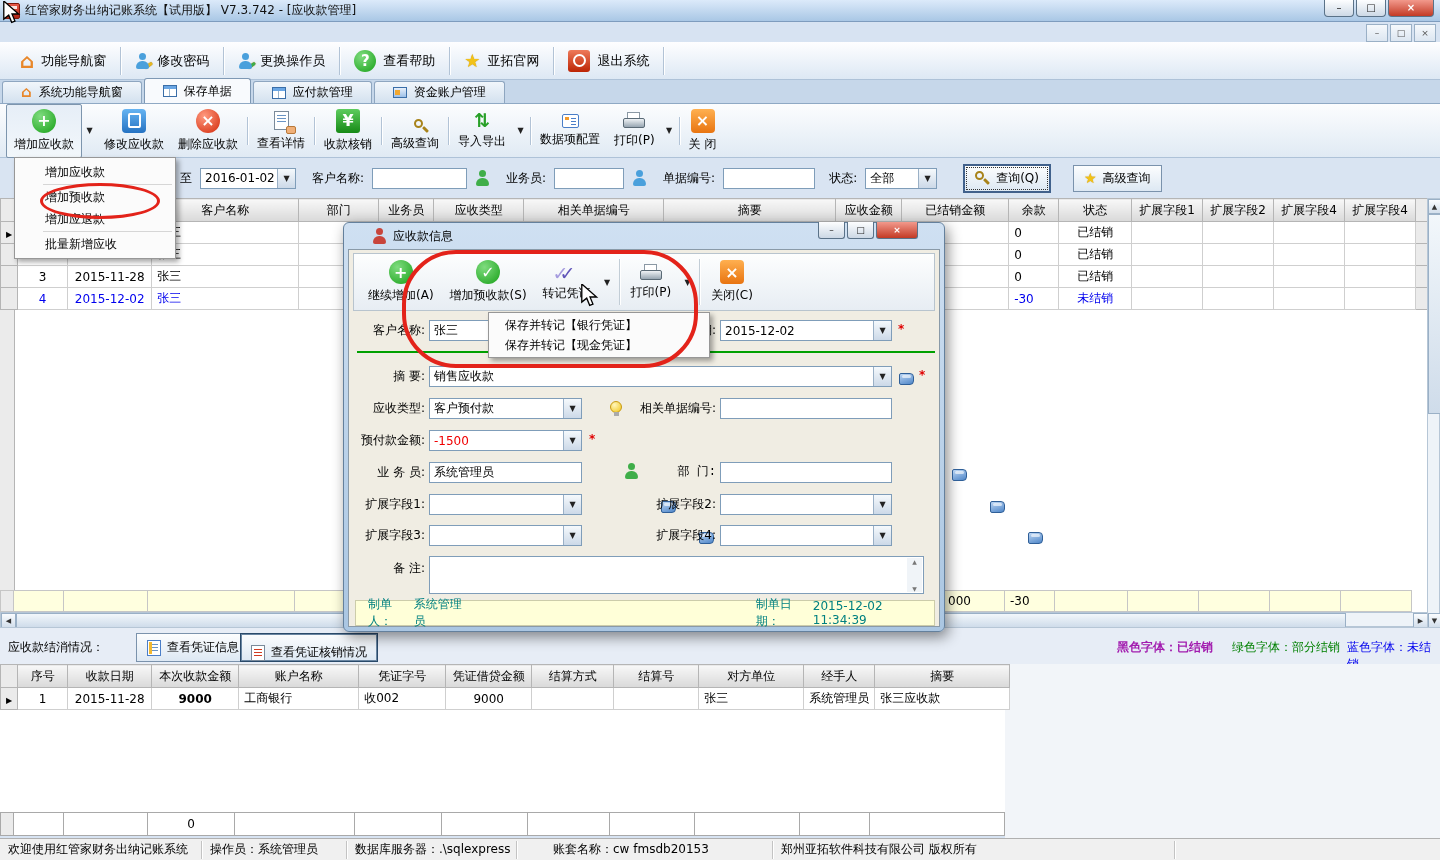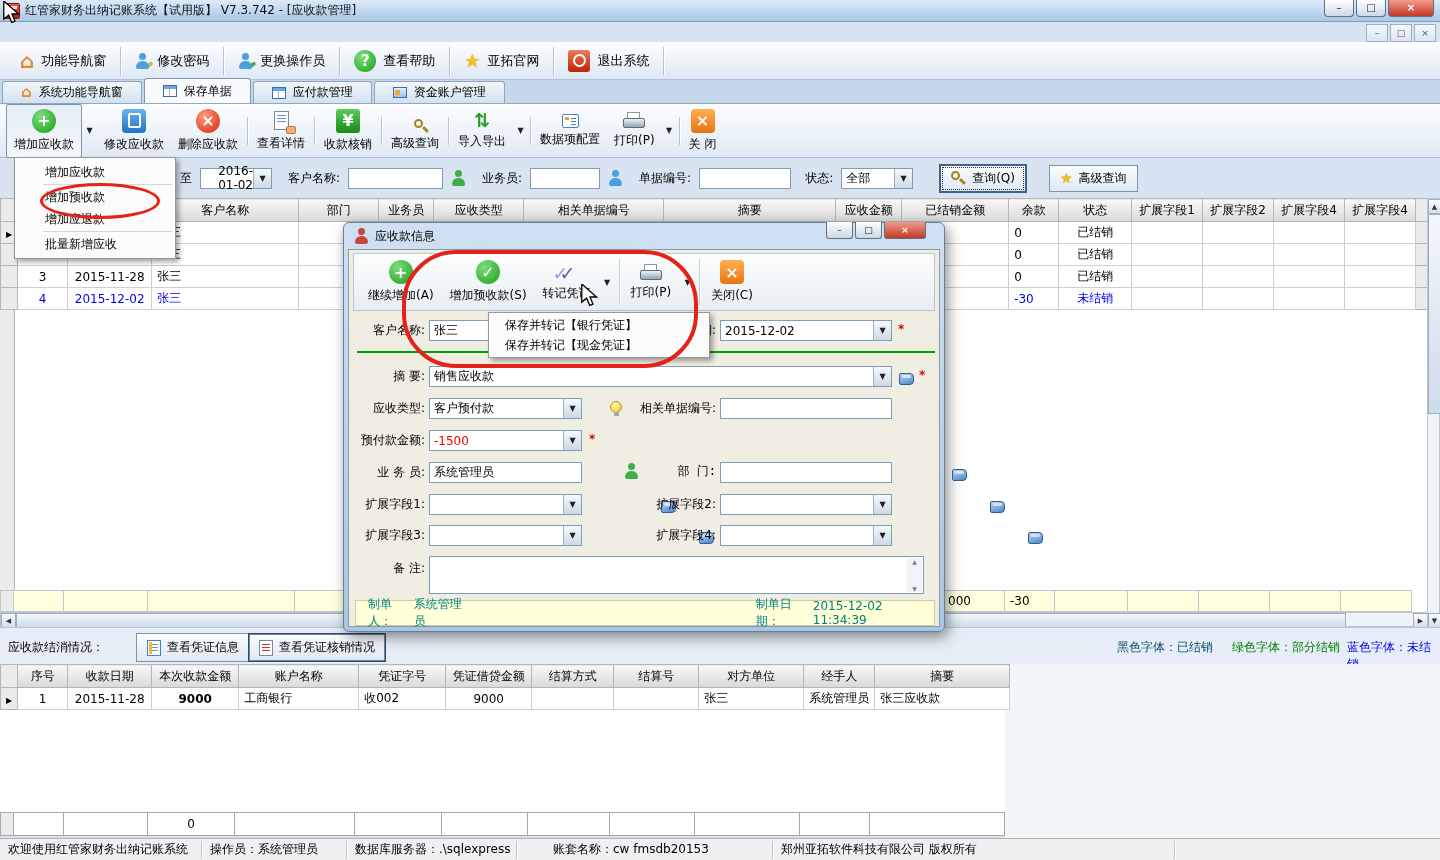--- a/index.html
+++ b/index.html
@@ -82,33 +82,33 @@
 
   
   .sb{background:#eef3f8;border:1px solid #b6c6d6;box-sizing:border-box;}
   .sbbtn{background:linear-gradient(#fafcfe,#d3dfec);border:1px solid #9ab0c6;display:flex;
     align-items:center;justify-content:center;font-size:7px;color:#333;box-sizing:border-box;}
   .sbthumb{background:linear-gradient(#f2f7fb,#cfdcea);border:1px solid #9ab0c6;box-sizing:border-box;}
 
   
   .settlestrip{left:0;top:627px;width:1440px;height:37px;background:#e7edf6;border-top:1px solid #b6c6d6;
     box-sizing:border-box;}
-  .legend-black{color:#0c4a6e;}
+  .legend-black{color:#a21caf;font-weight:bold;}
   .legend-green{color:#008000;}
   .legend-blue{color:#0000ee;}
 
   .statusbar{left:0;top:838px;width:1440px;height:22px;background:#f0f0f0;border-top:1px solid #b0b0b0;
     display:flex;align-items:center;box-sizing:border-box;}
   .sp{height:18px;display:flex;align-items:center;padding:0 8px;border-right:1px solid #c3c3c3;
     box-shadow:1px 0 0 #fff;overflow:hidden;white-space:nowrap;box-sizing:border-box;}
 
   
   .dialog{left:343px;top:222px;width:602px;height:410px;background:linear-gradient(#cfe0f2,#aac6e2);
     border:1px solid #64809c;border-radius:6px;box-shadow:3px 5px 14px rgba(0,0,0,.45);z-index:20;box-sizing:border-box;}
-  .dlgtitle{position:absolute;left:0;top:0;right:8px;height:26px;display:flex;align-items:center;padding-left:10px;}
+  .dlgtitle{position:absolute;left:0;top:0;right:16px;height:26px;display:flex;align-items:center;padding-left:28px;}
   .dlgbtns{position:absolute;right:10px;top:-1px;display:flex;gap:2px;}
   .dwbtn{width:25px;height:16px;border:1px solid #5a7288;border-top:none;border-radius:0 0 3px 3px;
     background:linear-gradient(#fdfeff,#ccd8e5);display:flex;align-items:center;justify-content:center;
     font-size:9px;color:#222;}
   .dwbtn.close{width:40px;background:linear-gradient(#f2998c,#c33a25);color:#fff;font-weight:bold;}
   .dlgbody{position:absolute;left:4px;top:26px;right:4px;bottom:4px;background:#f0ede3;
     border:1px solid #8a9aa8;box-sizing:border-box;}
   .dlgtoolbar{position:absolute;left:4px;top:3px;right:4px;height:58px;
     background:linear-gradient(#fdfefe,#e7edf3);border:1px solid #b8c4ce;box-sizing:border-box;
     display:flex;align-items:center;padding-left:6px;}
@@ -325,21 +325,21 @@
     <span class="splitdd">▼</span>
     <span class="vsep"></span>
     <span class="bb">
       <span class="ic i24 sq orange-g">×</span>
       <span>关 闭</span>
     </span>
   </div>
 
   <div class="abs filterrow">
     <span>至</span>
-    <span class="combo" style="width:72px;text-align:right;">
+    <span class="combo" style="width:96px;text-align:right;">
       <span>2016-01-02</span>
       <span class="dd">▼</span>
     </span>
     <span style="margin-left:8px;">客户名称:</span>
     <span class="tbx" style="width:95px;"></span>
     <span class="ic ic-person p-green"></span>
     <span style="margin-left:8px;">业务员:</span>
     <span class="tbx" style="width:70px;"></span>
     <span class="ic ic-person p-blue"></span>
     <span style="margin-left:8px;">单据编号:</span>
@@ -520,21 +520,21 @@
     <span class="abs sbthumb" style="left:0;top:15px;width:13px;height:200px;"></span>
     <span class="abs sbbtn" style="left:0;top:414px;width:13px;height:15px;">▼</span>
   </div>
 
   <div class="abs settlestrip">
     <span class="abs" style="left:8px;top:11px;">应收款结消情况：</span>
     <span class="abs btn" style="left:136px;top:5px;height:27px;">
       <span class="ic ic-doc v1"></span>
       <span>查看凭证信息</span>
     </span>
-    <span class="abs btn" style="left:248px;top:5px;height:27px;border:1px solid #2a4a6a;box-shadow:0 0 0 1px #6a86a2 inset;">
+    <span class="abs btn" style="left:240px;top:5px;height:27px;border:1px solid #2a4a6a;box-shadow:0 0 0 1px #6a86a2 inset;align-items:flex-end;">
       <span class="ic ic-doc v2"></span>
       <span>查看凭证核销情况</span>
     </span>
     <span class="abs legend-black" style="left:1117px;top:11px;">黑色字体：已结销</span>
     <span class="abs legend-green" style="left:1232px;top:11px;">绿色字体：部分结销</span>
     <span class="abs legend-blue" style="left:1347px;top:11px;">蓝色字体：未结销</span>
   </div>
 
   <div class="abs" style="left:0;top:664px;width:1005px;height:148px;background:#fff;border-right:1px solid #c4c4c4;"></div>
   <div class="abs" style="left:1005px;top:664px;width:435px;height:174px;background:#f2f5f9;"></div>

